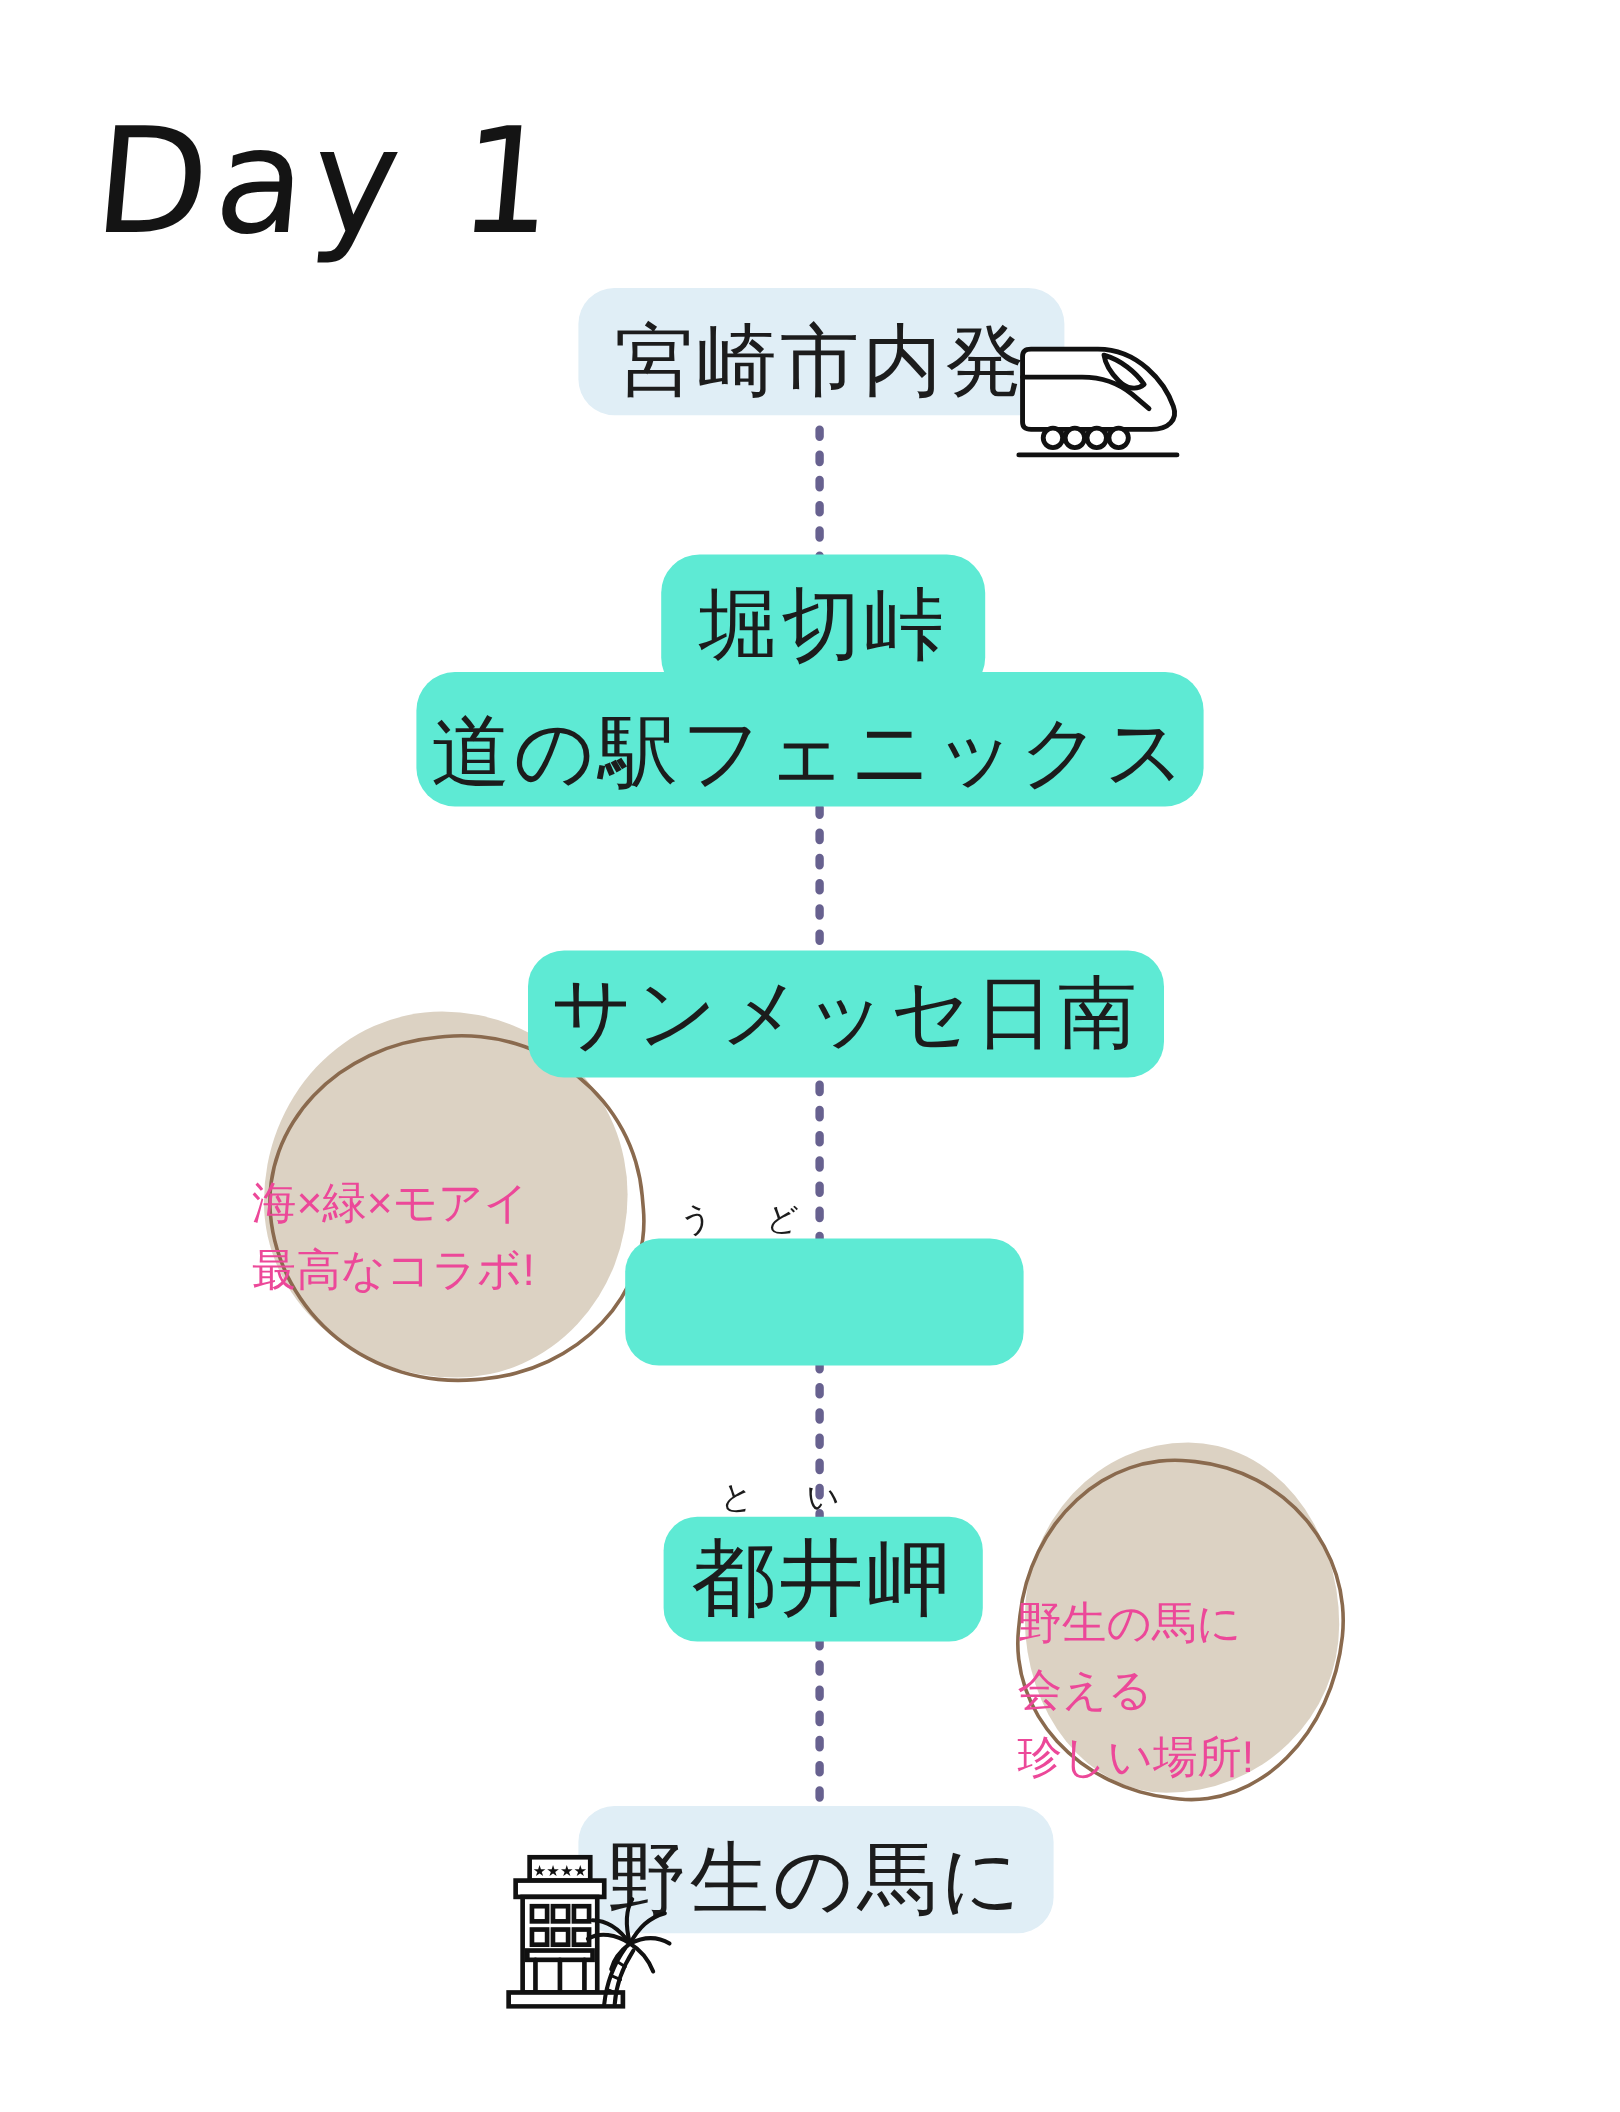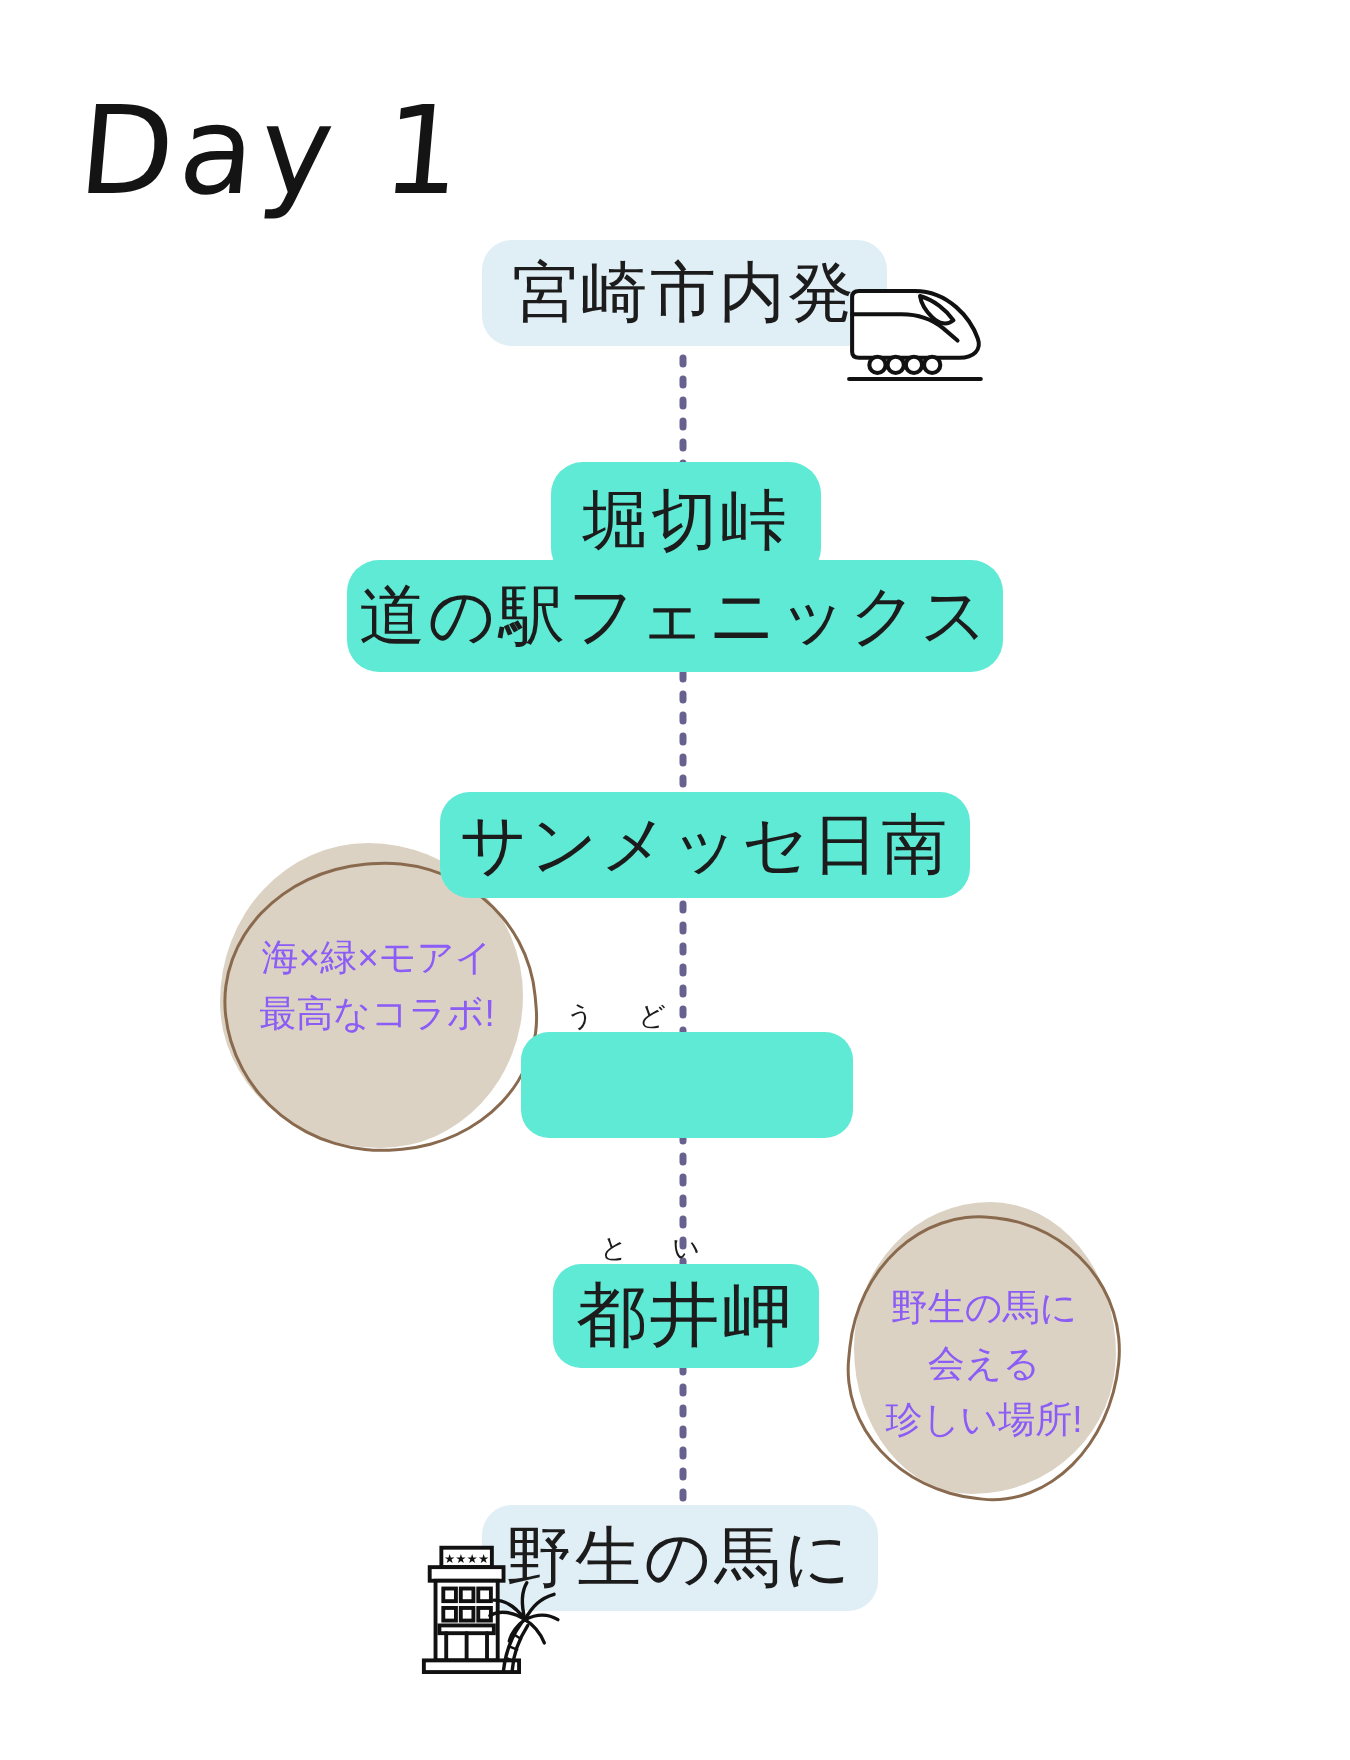--- a/index.html
+++ b/index.html
@@ -23,28 +23,28 @@
     z-index:5;
   }
 
   .connector { position:absolute; left:0; top:0; z-index:1; pointer-events:none; }
 
   .stop {
     position:absolute; z-index:3;
     display:flex; align-items:center; justify-content:center;
   }
   .primary { background:#5eead4; }
-  .light   { background:#e0eef6; }
+  .light   { background:#e0eef6;align-items:flex-end; }
 
   .stop-label { font-size:66px; letter-spacing:3px; white-space:nowrap; color:#1c1c1c; }
   .stop-label.big { font-size:70px; }
 
   .s1     { left:482px; top:240px;  width:405px; height:106px; border-radius:30px; }
   .s2top  { left:551px; top:462px;  width:270px; height:118px; border-radius:32px; }
-  .s2bot  { left:347px; top:560px;  width:656px; height:112px; border-radius:32px; }
+  .s2bot  { left:347px; top:560px;  width:656px; height:112px; border-radius:32px;align-items:flex-end; }
   .s3     { left:440px; top:792px;  width:530px; height:106px; border-radius:30px; }
   .s4     { left:521px; top:1032px; width:332px; height:106px; border-radius:28px; }
   .s5     { left:553px; top:1264px; width:266px; height:104px; border-radius:28px; }
   .s6     { left:482px; top:1505px; width:396px; height:106px; border-radius:30px; }
 
   .furigana {
     position:absolute; top:-34px; width:44px;
     text-align:center; font-size:27px; letter-spacing:0;
     color:#1c1c1c;
   }
@@ -52,23 +52,24 @@
   .s5 .f1 { left:39px; }  .s5 .f2 { left:111px; }
 
   .note { position:absolute; z-index:2; }
   .note-fill {
     position:absolute; background:#dcd2c3;
   }
   .note-outline {
     position:absolute; border:3px solid #8a6a4e; background:transparent;
   }
   .note-text {
-    position:absolute; width:100%; text-align:center;
-    font-size:37px; line-height:56px; color:#8b5cf6;
+    position:absolute; width:100%; 
+    font-size:37px; line-height:56px; color:#ec4899;
     z-index:2;
+    margin-top:45px;
   }
 
   .note-left { left:210px; top:840px; width:334px; height:322px; }
   .note-left .note-fill {
     left:10px; top:3px; width:303px; height:305px;
     border-radius: 49% 51% 47% 53% / 52% 50% 50% 48%;
   }
   .note-left .note-outline {
     left:14px; top:22px; width:313px; height:290px;
     border-radius: 50% 50% 48% 52% / 48% 52% 46% 54%;

